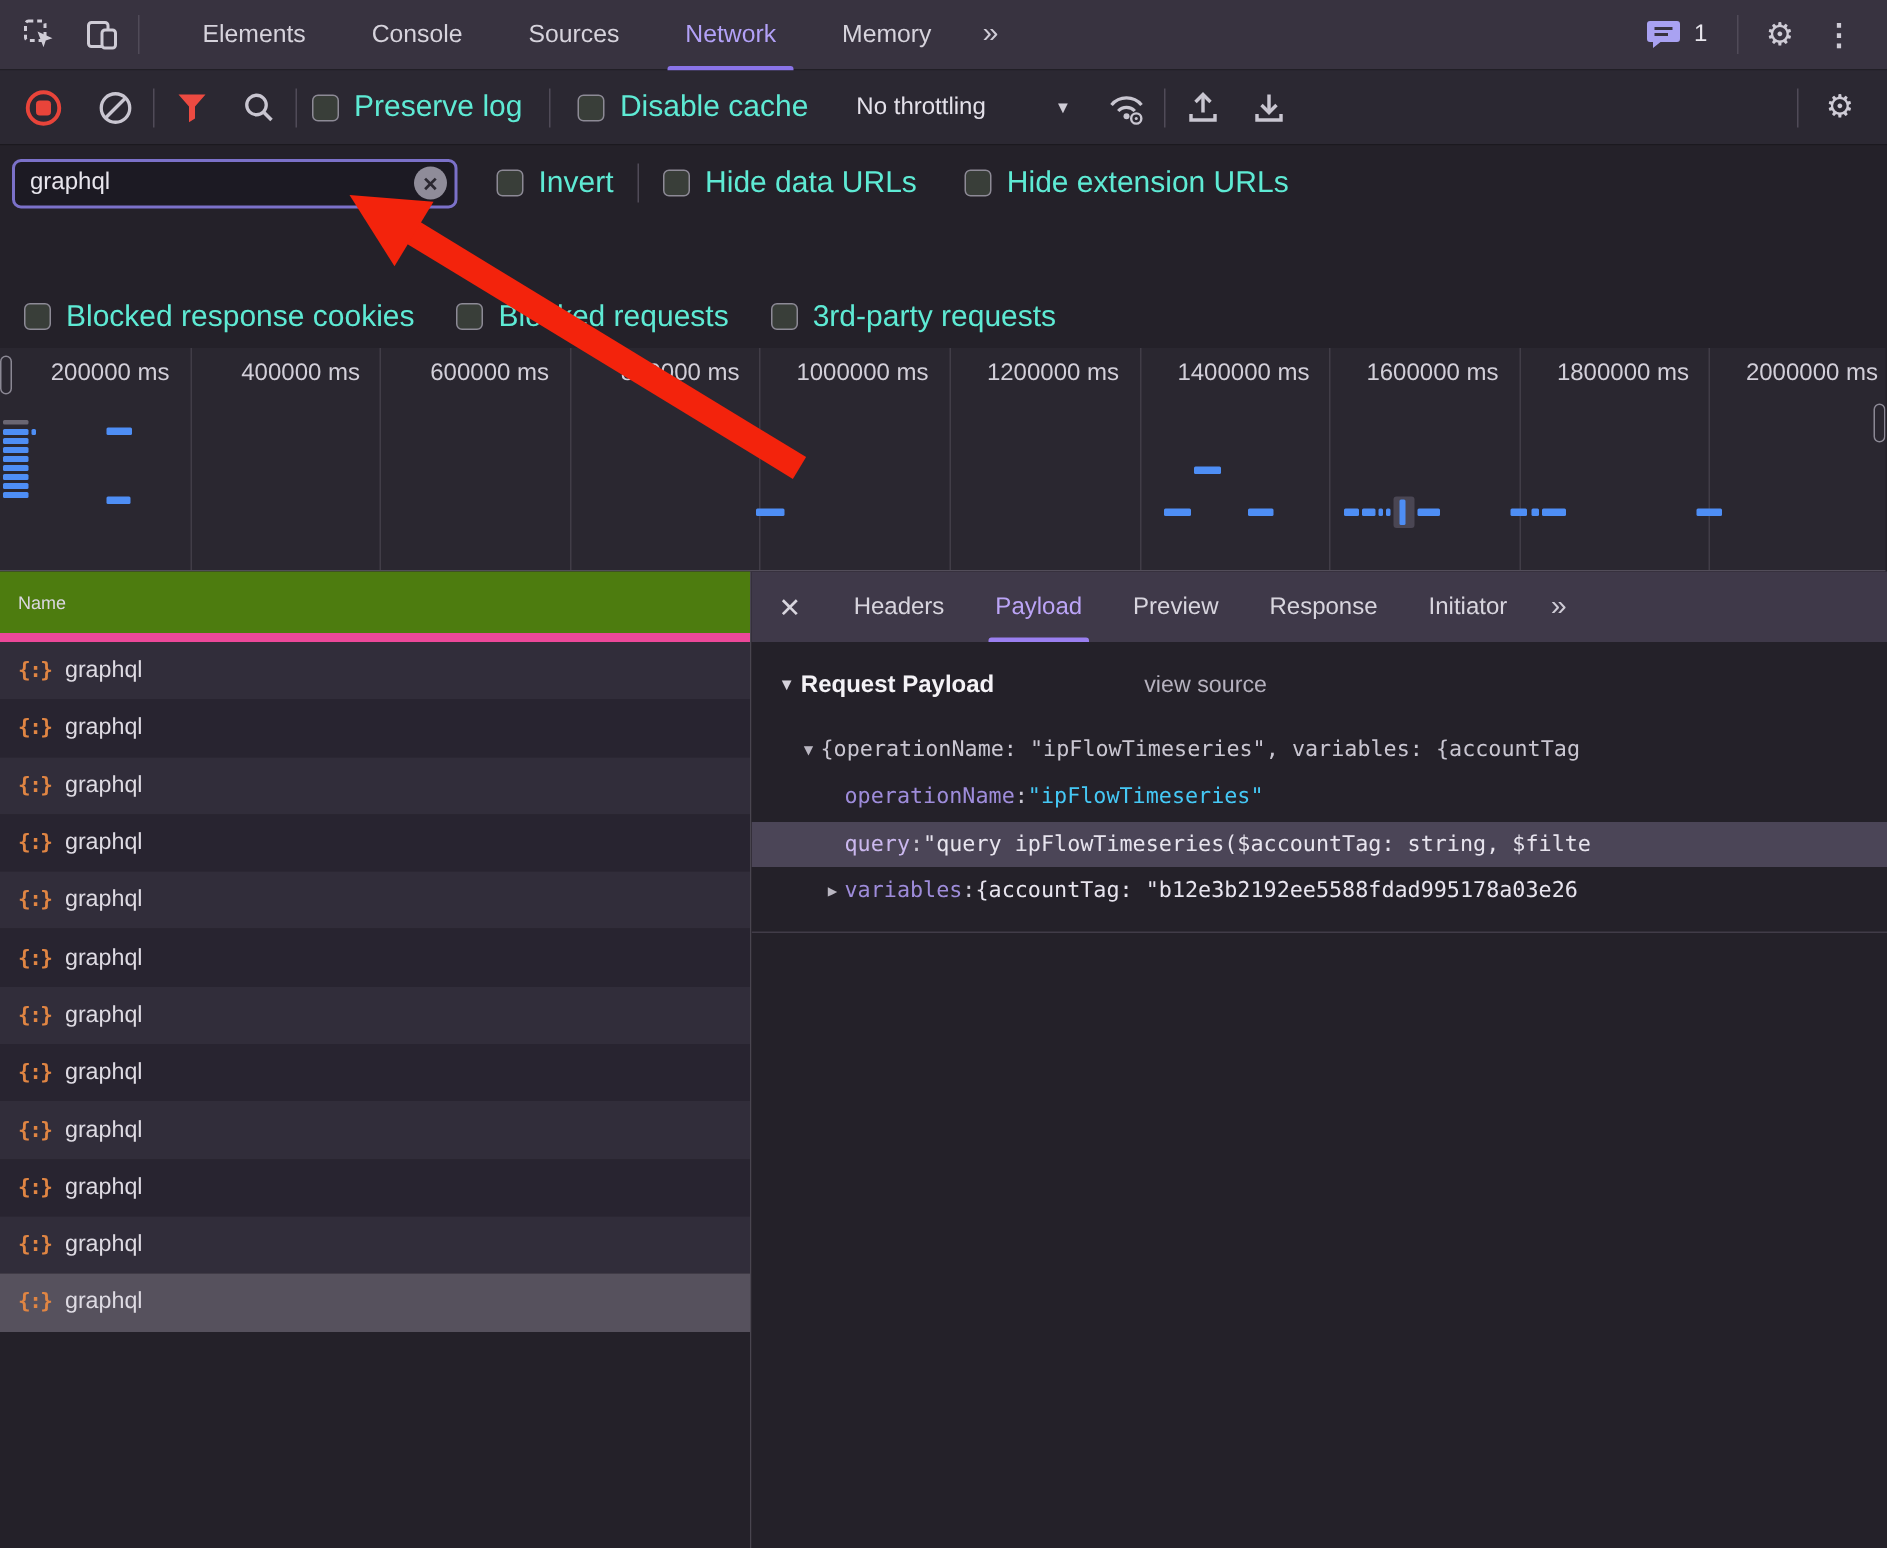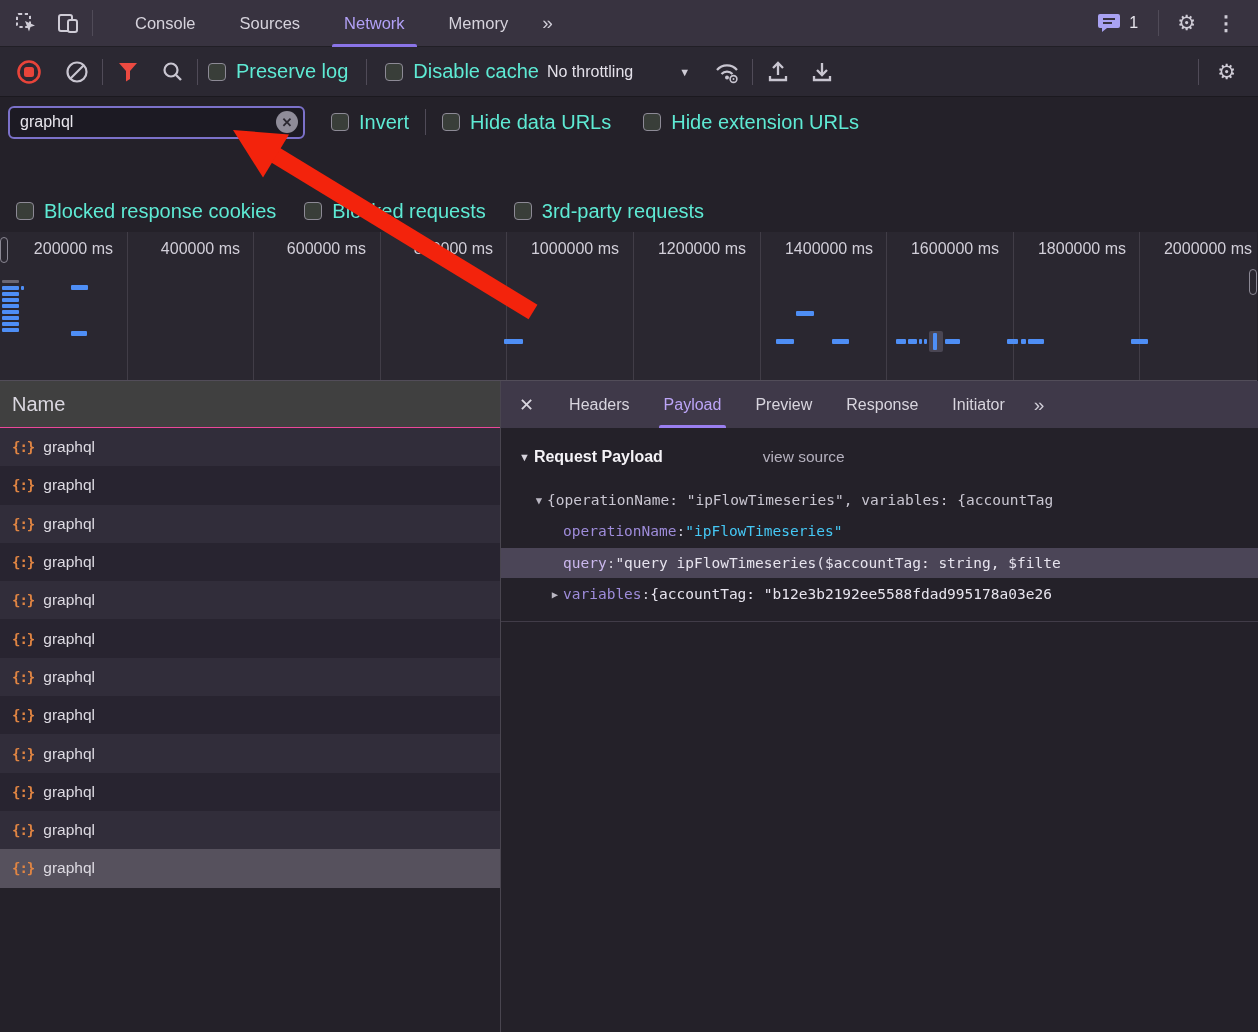--- a/index.html
+++ b/index.html
@@ -28,21 +28,21 @@
 
   
   .net-toolbar { position:absolute; left:0; top:47px; width:1258px; height:50px;
     background:#2b2832; display:flex; align-items:center; padding-left:14px;
     border-bottom:1px solid #1b191f; }
   .checkbox { width:18px; height:18px; border:1.5px solid #8d8a96; border-radius:4px;
     background:#393e39; flex:0 0 auto; cursor:pointer; }
   .cb-label { color:#5eead4; font-size:20px; margin:0 0 0 10px; white-space:nowrap; }
   .cb-group { display:flex; align-items:center; cursor:pointer; }
   .throttle { display:flex; align-items:center; color:#e4e1ea; font-size:16px;
-    margin-left:8px; cursor:pointer;text-align:center; }
+    margin-left:32px; cursor:pointer;text-align:center; }
   .throttle .caret { font-size:11px; margin-left:46px; color:#cfccd6; }
   .spacer { flex:1 1 auto; }
 
   
   .filters-region { position:absolute; left:0; top:97px; width:1258px; height:135px;
     background:#242129; }
   .filter-row { position:absolute; left:0; top:8px; width:1258px; height:34px;
     display:flex; align-items:center; }
   .filter-input-wrap { position:relative; margin-left:8px; width:297px; height:33px; }
   .filter-input { width:100%; height:100%; background:#1c1a23; border:2px solid #7b71c9;
@@ -77,21 +77,21 @@
   .tl-bar.gray { background:#6a6672; }
   .tl-bar.selbox { background:#4a4653; border-radius:2px; }
   .tl-bar.selline { background:#4e8ef5; }
   .tl-grip { position:absolute; width:8px; height:26px; border:1.5px solid #8b8894;
     border-radius:5px; background:#2a2730; }
 
   
   .request-list { position:absolute; left:0; top:381px; width:501px; height:651px;
     background:#242129; border-right:1px solid #49454f; }
   .name-header { height:47px; display:flex; align-items:center; padding-left:12px;
-    color:#dad7e0; font-size:20px; background:#404040; border-bottom:1px solid #ec4899; }
+    color:#dad7e0; font-size:12px; background:#4d7c0f; border-bottom:6px solid #ec4899; }
   .req-row { height:38.3px; display:flex; align-items:center; padding-left:12px;
     cursor:pointer; }
   .req-row.odd  { background:#312d3a; }
   .req-row.even { background:#282430; }
   .req-row.selected { background:#56515d; }
   .json-icon { color:#e08543; font-family:"DejaVu Sans Mono", monospace; font-size:14px;
     font-weight:bold; margin-right:9px; letter-spacing:-1px; }
   .req-name { color:#dedbe3; font-size:15.5px; }
 
   
@@ -147,20 +147,21 @@
       </svg>
     </div>
     <div class="tb-icon" style="margin-left:14px">
       <svg width="24" height="24" viewBox="0 0 24 24">
         <rect x="3" y="4" width="13" height="16" rx="2" fill="none" stroke="#cfccd6" stroke-width="2"></rect>
         <rect x="12" y="9" width="9" height="12" rx="2" fill="#383340" stroke="#cfccd6" stroke-width="2"></rect>
       </svg>
     </div>
     <div class="vdiv"></div>
     <div class="main-tab-strip">
+        <div class="main-tab">Elements</div>
         <div class="main-tab">Console</div>
         <div class="main-tab">Sources</div>
         <div class="main-tab selected">Network</div>
         <div class="main-tab">Memory</div>
       </div>
     <div class="more-tabs">»</div>
     <div class="top-right">
       <div class="tb-icon">
         <svg width="24" height="22" viewBox="0 0 24 22">
           <path d="M3 2 h18 a2 2 0 0 1 2 2 v10 a2 2 0 0 1 -2 2 h-11 l-5 4 v-4 h-2 a2 2 0 0 1 -2 -2 v-10 a2 2 0 0 1 2 -2 z" fill="#a9a2f2"></path>

